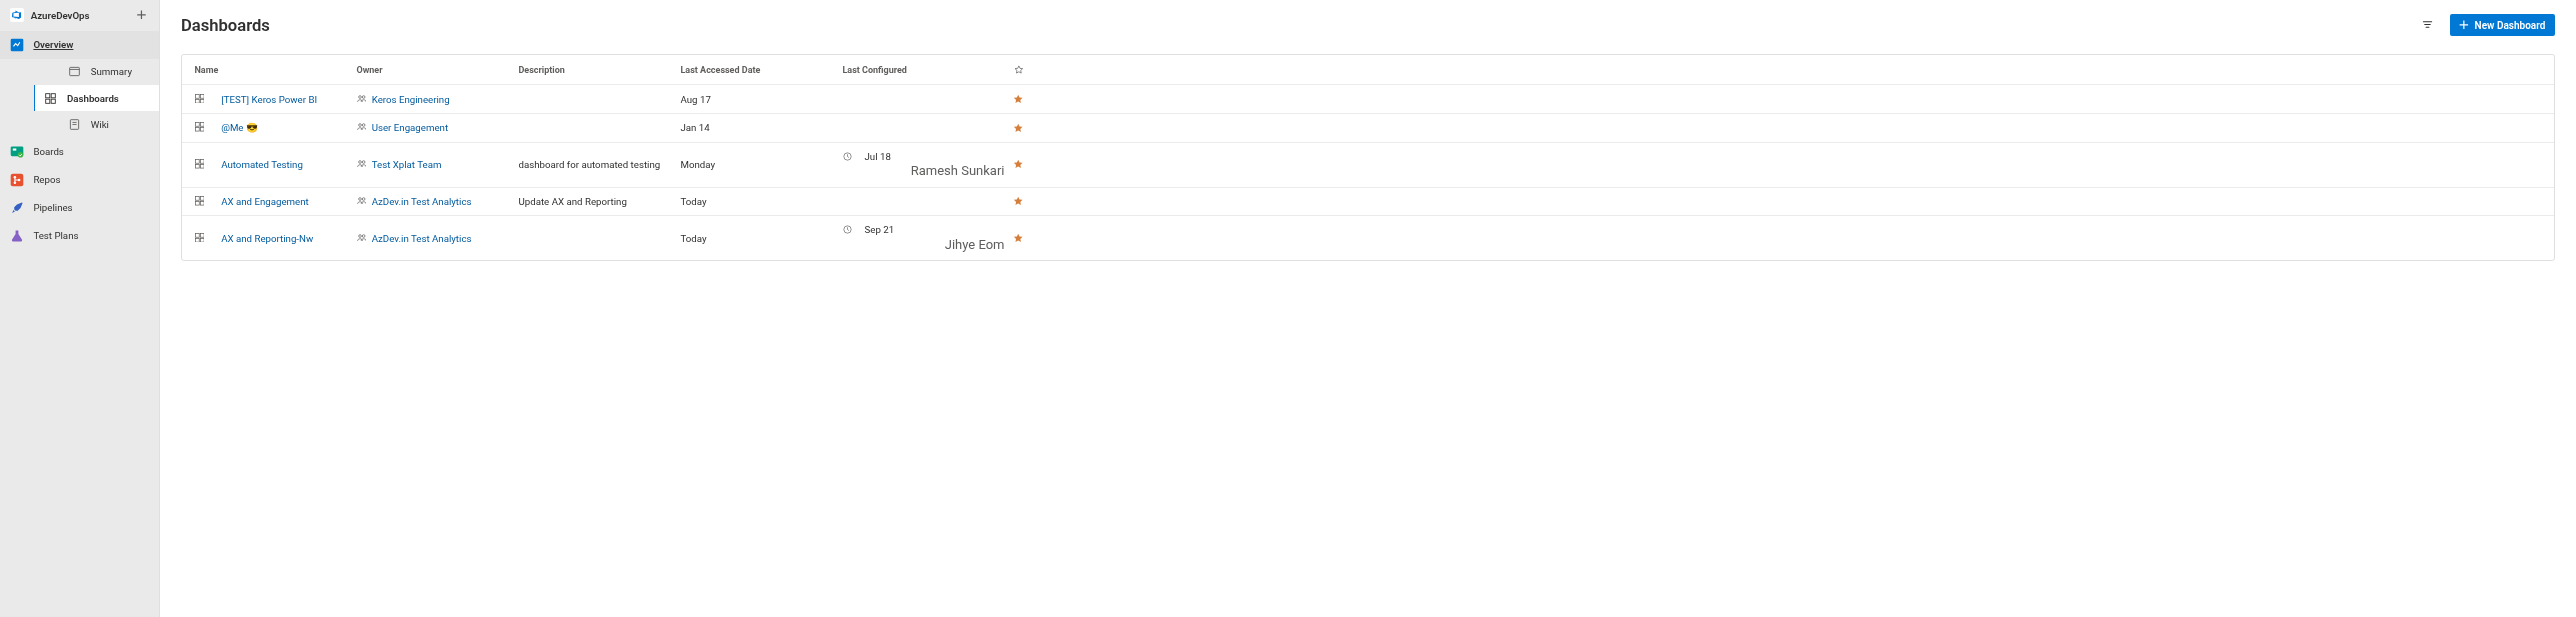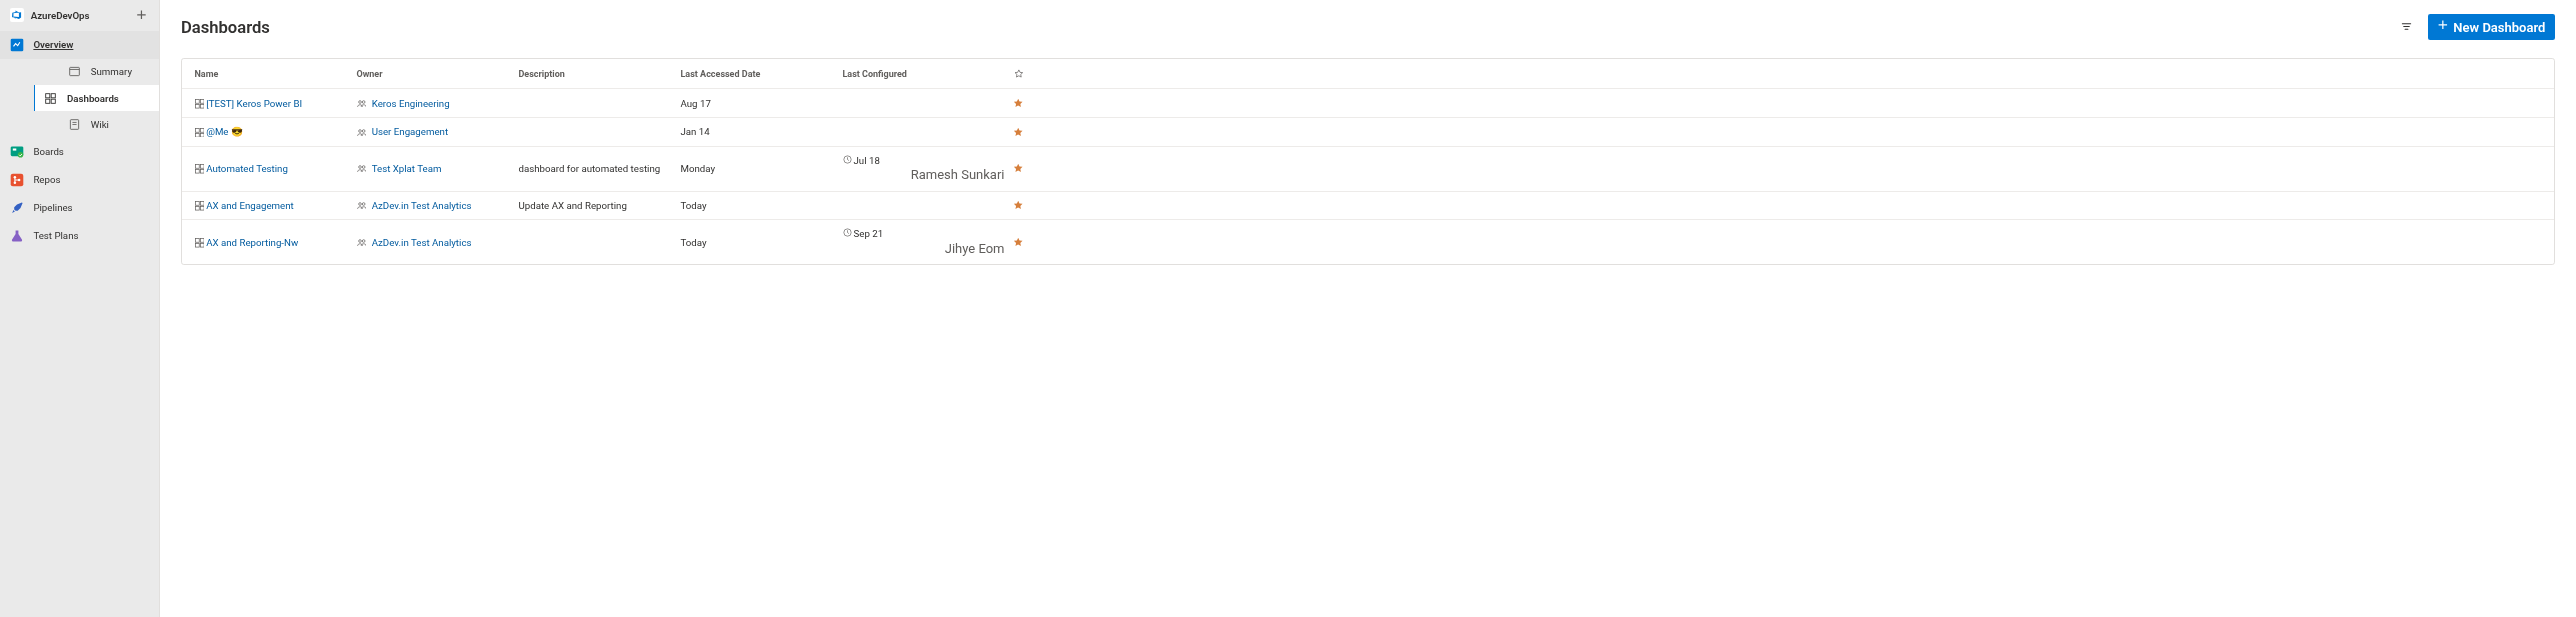--- a/index.html
+++ b/index.html
@@ -18,35 +18,35 @@
     .nav-item.bold { font-weight: 600; background: #e2e2e2; text-decoration: underline; }
     .nav-sub { padding-left: 33px; padding-top: 6.2px; padding-bottom: 6.2px; margin-left: 34px; }
     .nav-icon { width: 14px; height: 14px; display: inline-flex; align-items: center; justify-content: center; flex-shrink: 0; }
     
     
     .main { flex: 1; padding: 14px 21px; overflow: auto; }
     .page-header { display: flex; align-items: center; justify-content: space-between; margin-bottom: 18px; }
     .page-title { font-size: 16.6px; font-weight: 600; }
     .header-actions { display: flex; align-items: center; gap: 12.5px; }
     .filter-btn { width: 19.4px; height: 19.4px; display: inline-flex; align-items: center; justify-content: center; cursor: pointer; color: #323130; }
-    .new-btn { background: #0078d4; color: #fff; border: none; padding: 5.5px 9.7px; border-radius: 2.1px; font-size: 13px; font-weight: 600; display: inline-flex; align-items: flex-start; gap: 5.5px; cursor: pointer; }
+    .new-btn { background: #0078d4; color: #fff; border: none; padding: 5.5px 9.7px; border-radius: 2.1px; font-size: 10px; font-weight: 600; display: inline-flex; align-items: flex-start; gap: 5.5px; cursor: pointer; }
     
     .table-wrap { border: 0.7px solid #e1dfdd; border-radius: 2.8px; overflow: hidden; }
     .row { display: grid; grid-template-columns: 162px 162px 162px 162px 162px 28px; align-items: center; padding: 8.3px 12.5px; border-bottom: 0.7px solid #edebe9; }
     .row.head { color: #605e5c; font-size: 9px; padding-top: 9.7px; padding-bottom: 9.7px; font-weight: bold; }
     .row:last-child { border-bottom: none; }
     
-    .cell-name { display: flex; align-items: flex-end; gap: 2px; }
-    .cell-owner { display: flex; align-items: flex-end; gap: 5.5px; }
+    .cell-name { display: flex; align-items: flex-start; gap: 17px; }
+    .cell-owner { display: flex; align-items: flex-start; gap: 5.5px; }
     .link { color: #005a9e; cursor: pointer; }
     .muted-icon { color: #605e5c; display: inline-flex; }
     .star { color: #d67f3c; cursor: pointer; display: inline-flex; justify-content: center; }
     .star-header { color: #605e5c; display: inline-flex; justify-content: center; }
     .config-cell { display: flex; flex-direction: column; gap: 1.4px; }
-    .config-date { display: flex; align-items: flex-start; gap: 2px; }
+    .config-date { display: flex; align-items: center; gap: 13px; }
     .config-user { color: #605e5c; font-size: 13px; text-align: right; }
   </style>
 </head>
 <body>
 
 <aside class="sidebar">
   <div class="sidebar-header">
     <div class="project-label">
       <span class="project-icon">
         <svg width="9.7" height="9.7" viewBox="0 0 16 16">

